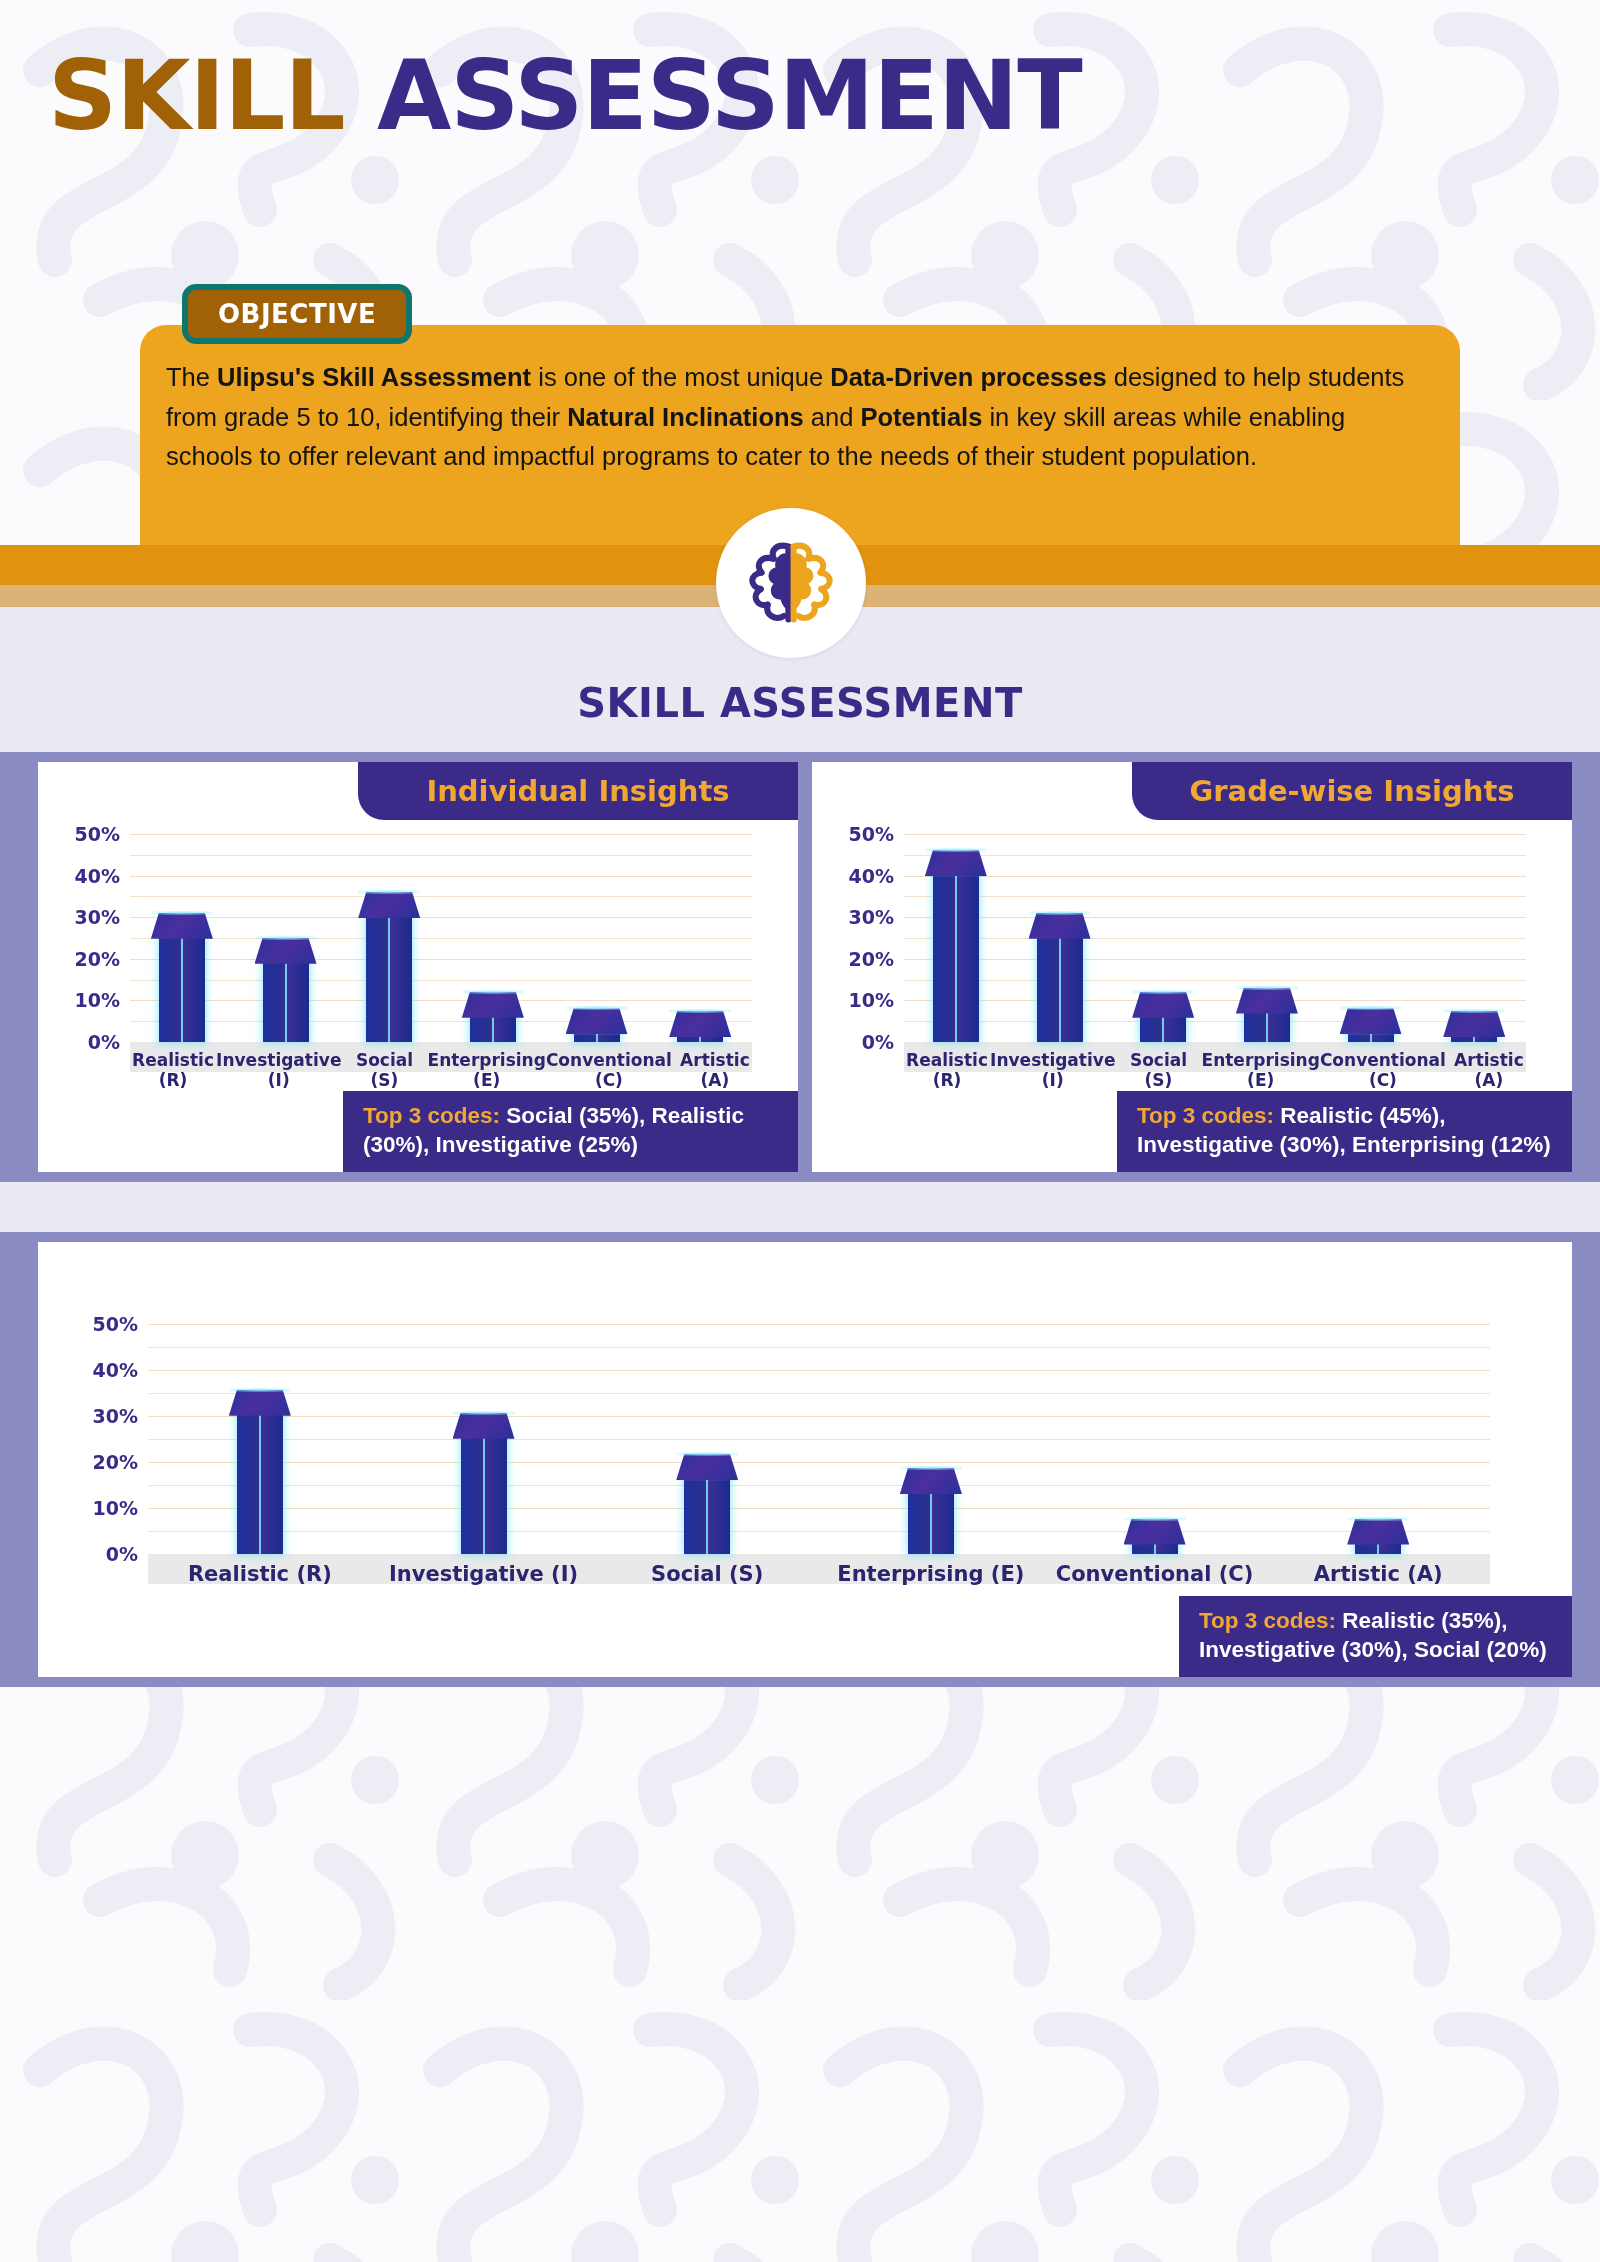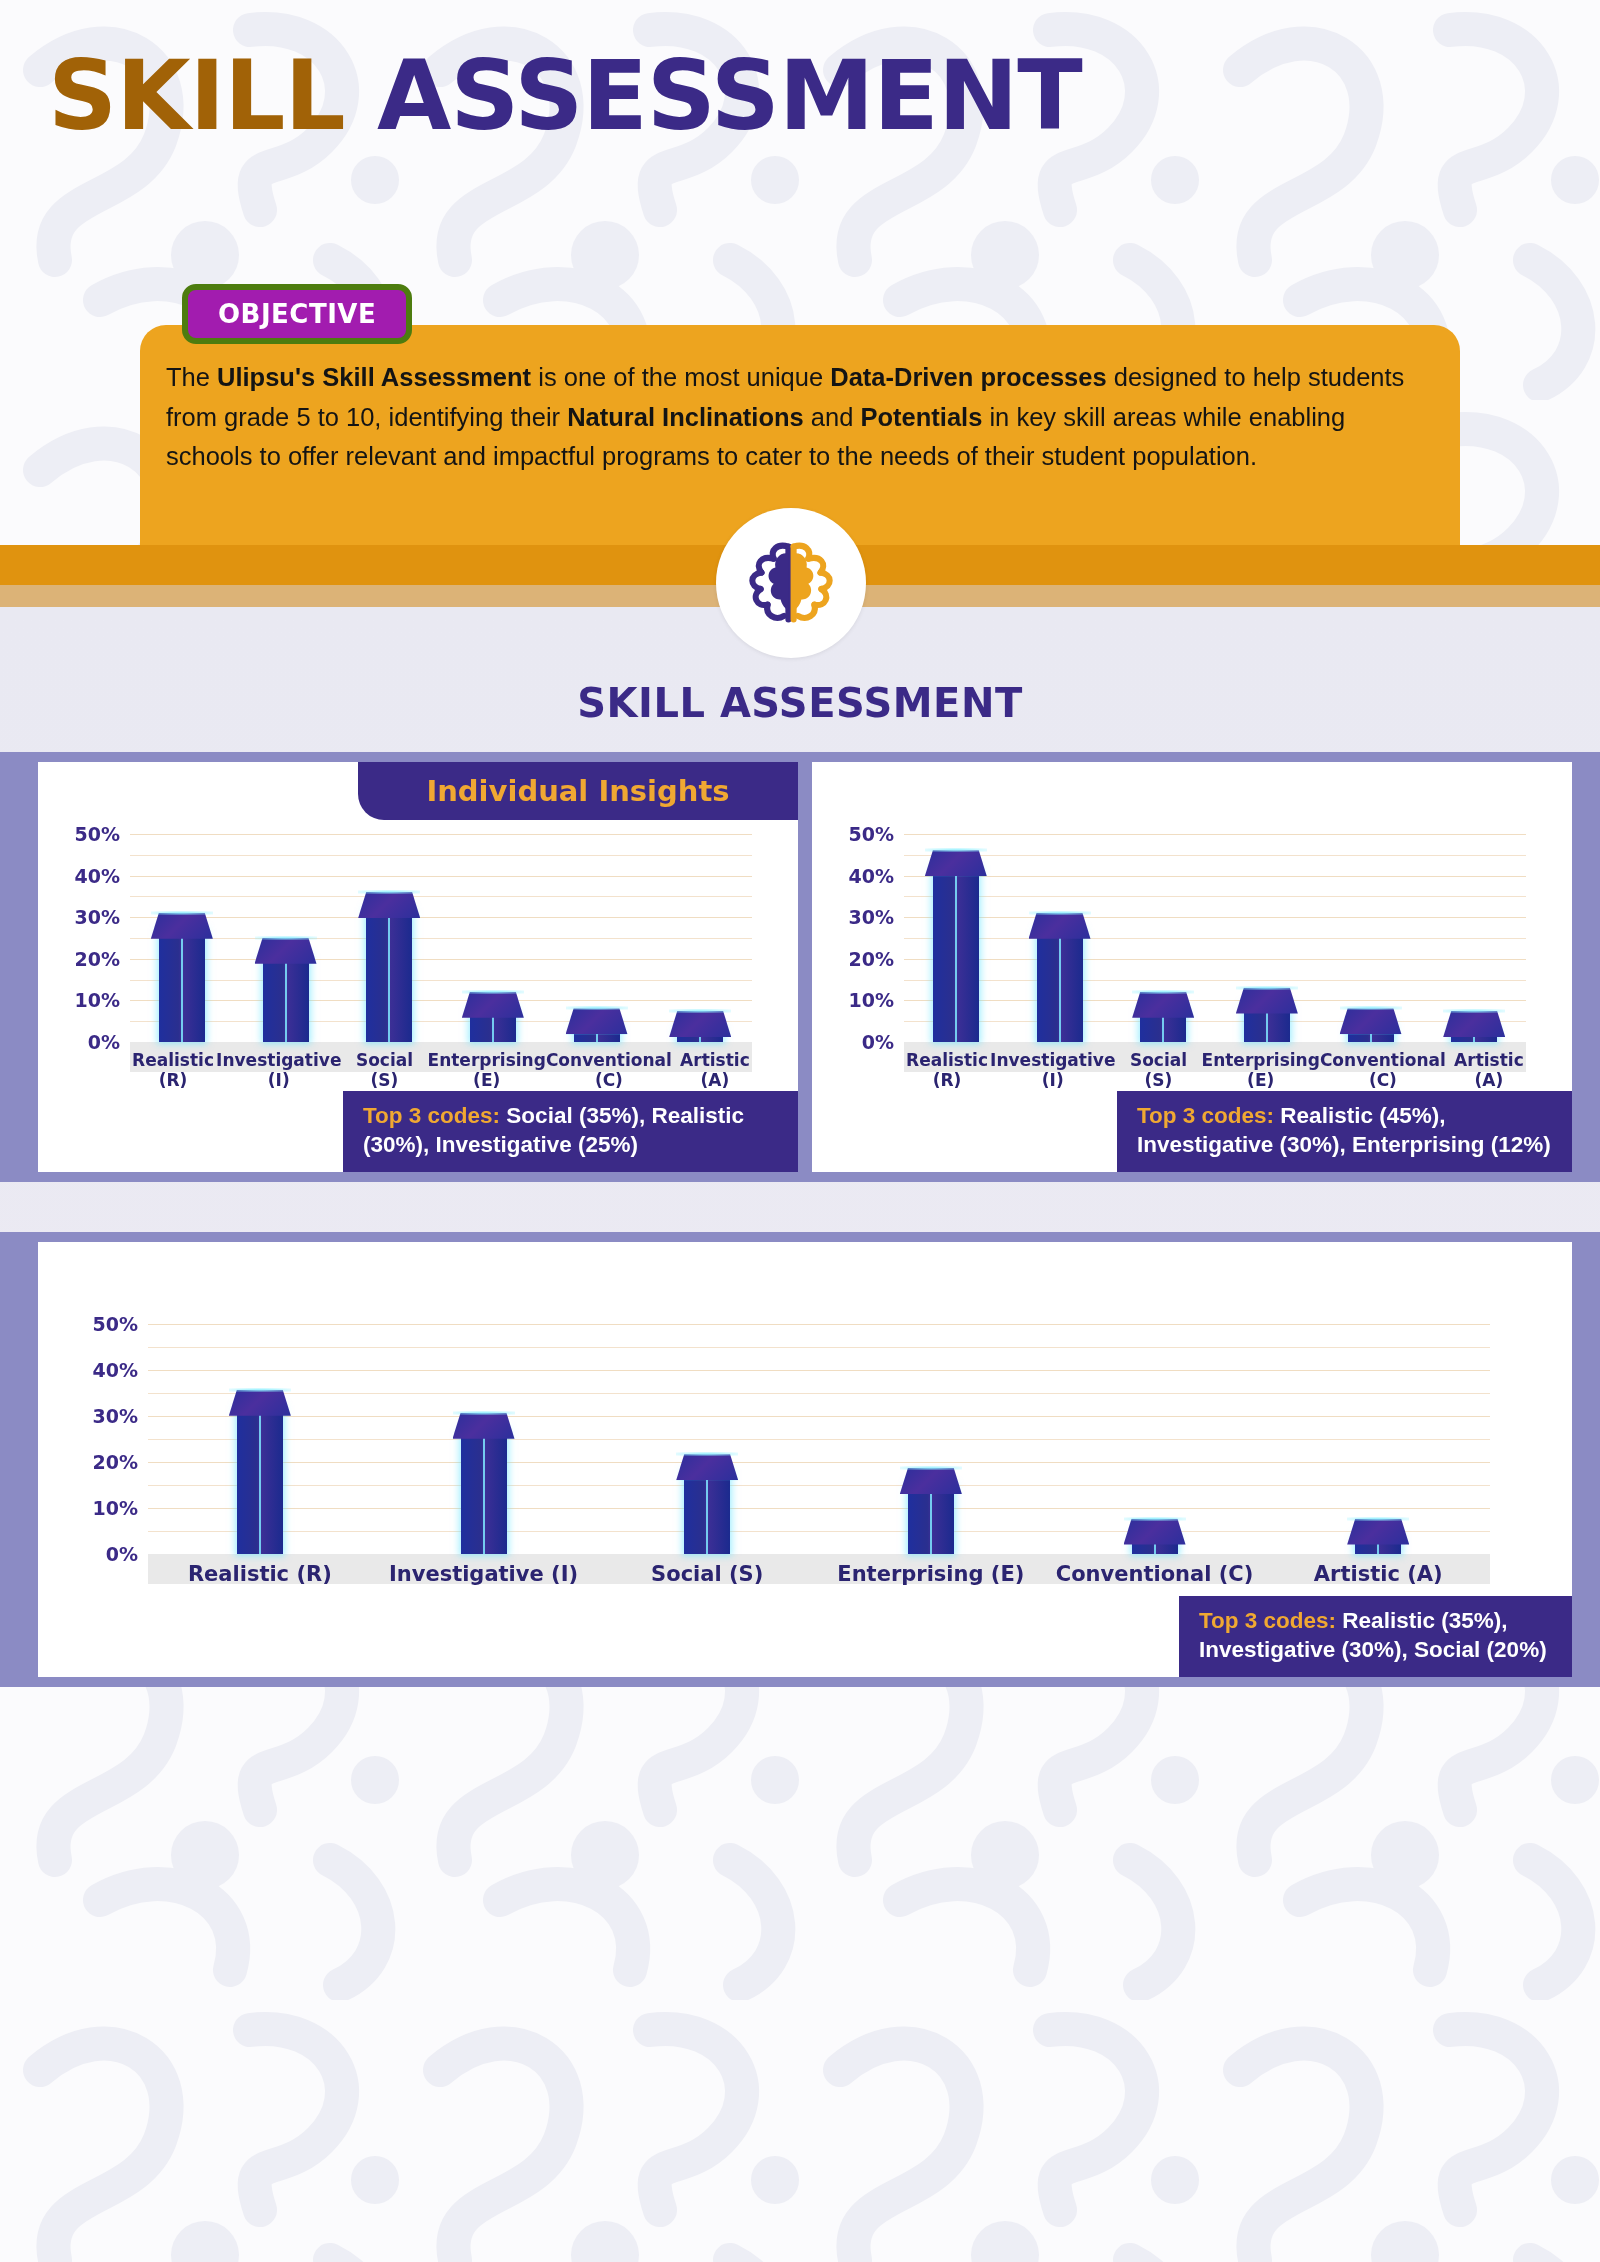--- a/index.html
+++ b/index.html
@@ -30,21 +30,21 @@
   }
 
   
   .obj-card{
     position:absolute;left:140px;top:325px;width:1320px;height:230px;
     background:#eda41f;border-radius:26px 26px 0 0;
     box-shadow:0 2px 0 rgba(0,0,0,.04);
   }
   .obj-tab{
     position:absolute;left:182px;top:284px;
-    background:#a21caf;color:#fff;border:6px solid #4d7c0f;border-radius:14px;
+    background:#a16207;color:#fff;border:6px solid #0f766e;border-radius:14px;
     padding:9px 30px;font-size:26px;font-weight:900;letter-spacing:.5px;
     font-family:"DejaVu Sans",sans-serif;z-index:3;
   }
   .obj-text{
     position:absolute;left:166px;top:358px;width:1272px;
     font-size:25.5px;line-height:1.55;color:#141414;
   }
   .obj-text b{font-weight:700;}
 
   
@@ -292,20 +292,21 @@
       <div class="xl">Enterprising (E)</div>
       <div class="xl">Conventional (C)</div>
       <div class="xl">Artistic (A)</div>
     </div>
   <div class="chart-foot">
     <span class="lbl">Top 3 codes:</span><span> Social (35%), Realistic (30%), Investigative (25%)</span>
   </div>
 </div>
 
 <div class="chart-card card-b">
+  <div class="chart-title">Grade-wise Insights</div>
   <div class="plot" style="left:22px;top:72px;width:700px;height:208px;">
       <div class="yaxis">
         <div class="ylab" style="top: 208px;">0%</div>
         <div class="ylab" style="top: 166.4px;">10%</div>
         <div class="ylab" style="top: 124.8px;">20%</div>
         <div class="ylab" style="top: 83.2px;">30%</div>
         <div class="ylab" style="top: 41.6px;">40%</div>
         <div class="ylab" style="top: 0px;">50%</div>
       </div>
       <div class="grid-area">

